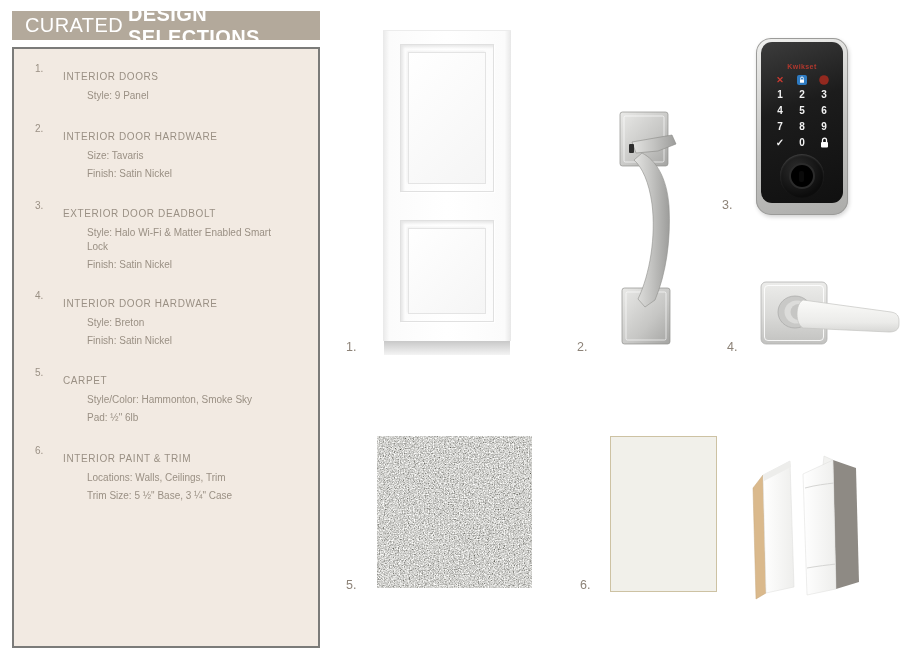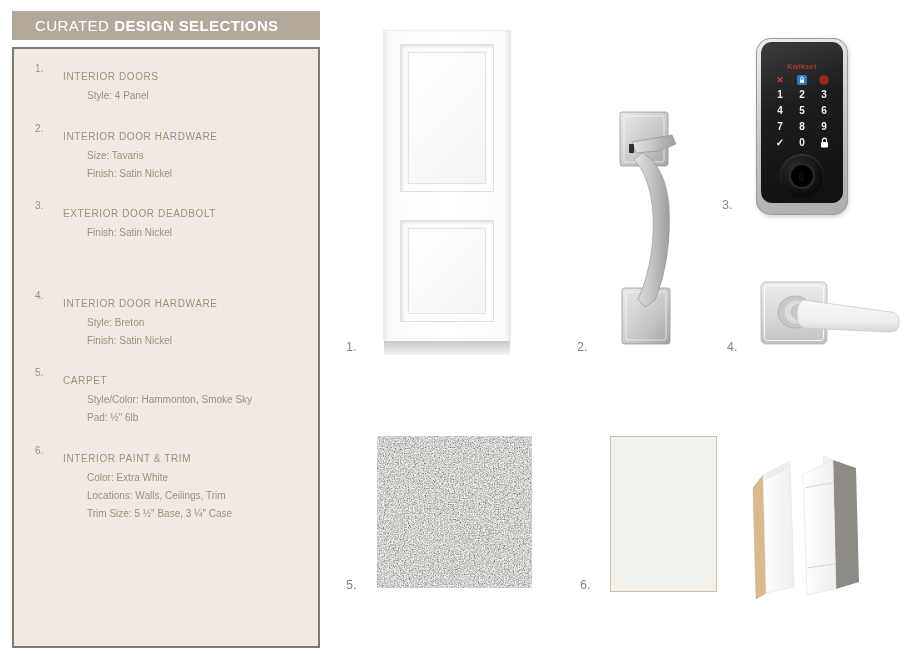--- a/index.html
+++ b/index.html
@@ -2,21 +2,21 @@
 <html><head>
 <meta charset="utf-8">
 <style>
   * { margin:0; padding:0; box-sizing:border-box; }
   body { background:#ffffff; font-family:"Liberation Sans", sans-serif; }
   .page { position:relative; width:916px; height:654px; background:#ffffff; overflow:hidden; }
 
   
   .header-bar { position:absolute; left:12px; top:11px; width:308px; height:29px;
     background:#b3a99b; color:#ffffff; display:flex; align-items:center;
-    padding-left:23px; font-size:15px; letter-spacing:0.4px; }
+    padding-left:13px; font-size:20px; letter-spacing:0.4px; }
   .header-bar .light { font-weight:400; margin-right:5px; }
   .header-bar .bold  { font-weight:700; }
 
   
   .panel { position:absolute; left:12px; top:47px; width:308px; height:601px;
     background:#f2eae2; border:2px solid #7b7b79; }
   .sel { position:absolute; left:21px; right:8px; color:#9a9084; font-size:10px; }
   .sel .row1 { display:flex; }
   .sel .num { width:28px; flex:none; }
   .sel .title { letter-spacing:0.6px;margin-top:8px; }
@@ -81,41 +81,42 @@
   </div>
 
   <div class="panel">
 
     <div class="sel" style="top:14px">
       <div class="row1">
         <span class="num">1.</span>
         <span class="title">INTERIOR DOORS</span>
       </div>
       <div class="details">
-        <div class="detail">Style: 4 Panel</div>
+        <div class="detail">Style: 9 Panel</div>
       </div>
     </div>
 
     <div class="sel" style="top:74px">
       <div class="row1">
         <span class="num">2.</span>
         <span class="title">INTERIOR DOOR HARDWARE</span>
       </div>
       <div class="details">
         <div class="detail">Size: Tavaris</div>
         <div class="detail">Finish: Satin Nickel</div>
       </div>
     </div>
 
     <div class="sel" style="top:151px">
       <div class="row1">
         <span class="num">3.</span>
         <span class="title">EXTERIOR DOOR DEADBOLT</span>
       </div>
       <div class="details">
+        <div class="detail">Style: Halo Wi-Fi &amp; Matter Enabled Smart Lock</div>
         <div class="detail">Finish: Satin Nickel</div>
       </div>
     </div>
 
     <div class="sel" style="top:241px">
       <div class="row1">
         <span class="num">4.</span>
         <span class="title">INTERIOR DOOR HARDWARE</span>
       </div>
       <div class="details">
@@ -134,21 +135,20 @@
         <div class="detail">Pad: ½" 6lb</div>
       </div>
     </div>
 
     <div class="sel" style="top:396px">
       <div class="row1">
         <span class="num">6.</span>
         <span class="title">INTERIOR PAINT &amp; TRIM</span>
       </div>
       <div class="details">
-        <div class="detail">Color: Extra White</div>
         <div class="detail">Locations: Walls, Ceilings, Trim</div>
         <div class="detail">Trim Size: 5 ½" Base, 3 ¼" Case</div>
       </div>
     </div>
   </div>
 
   <div class="door">
     <div class="door-panel top">
         <div class="field"></div>
       </div>

